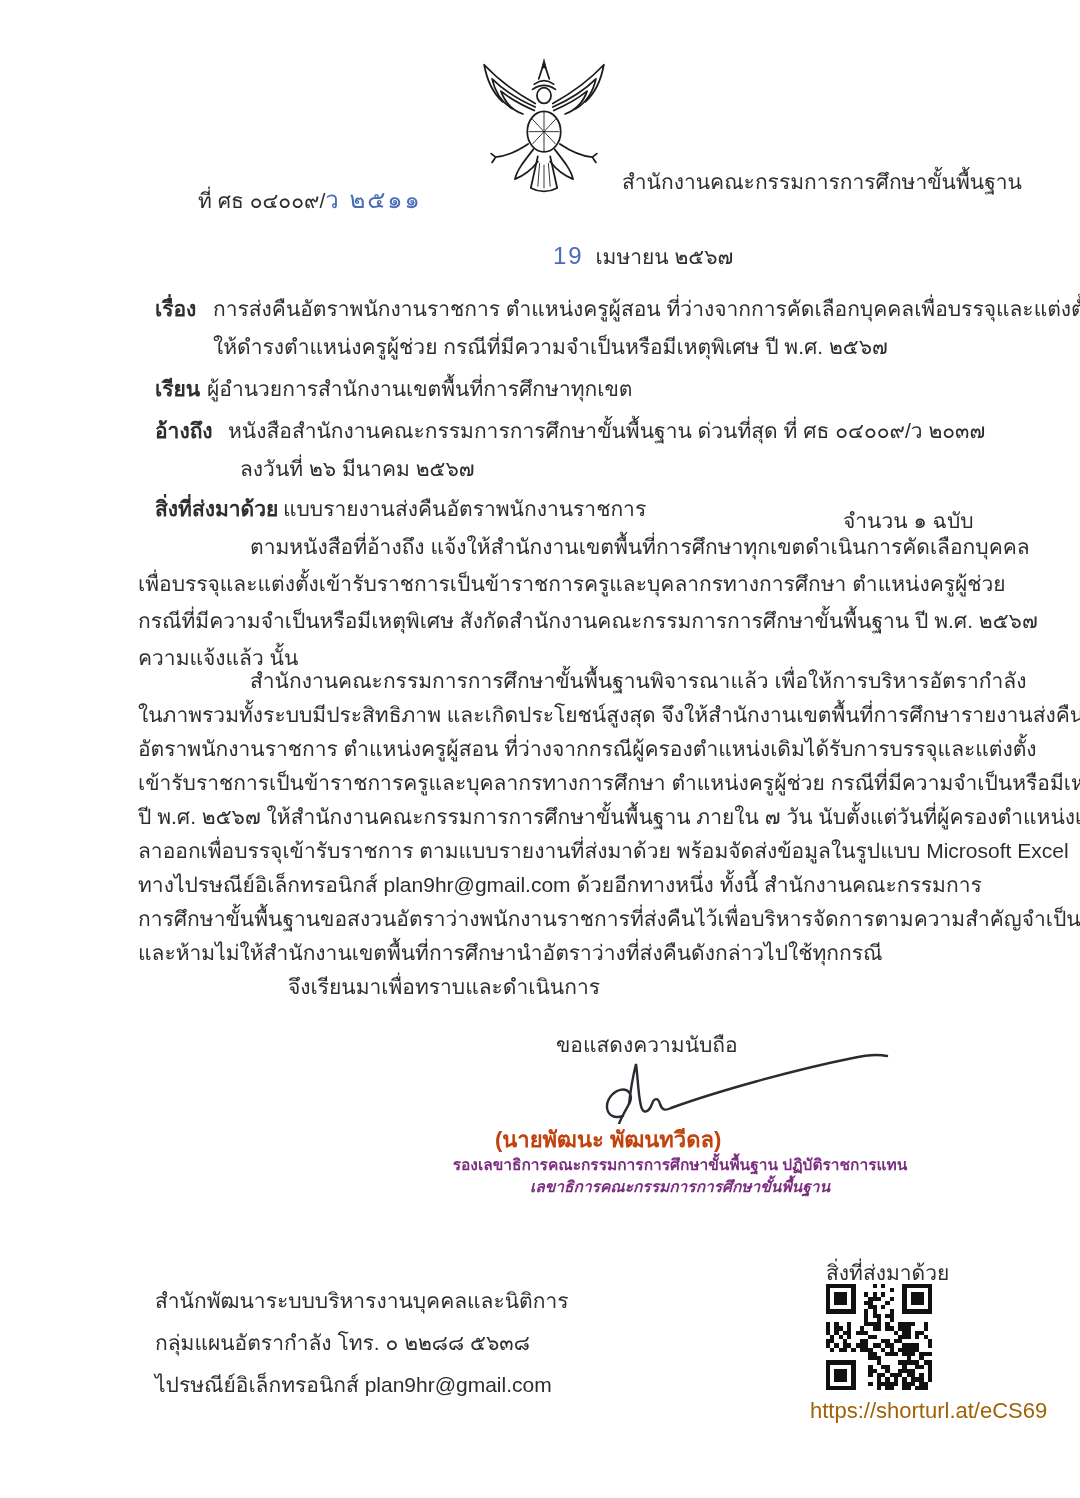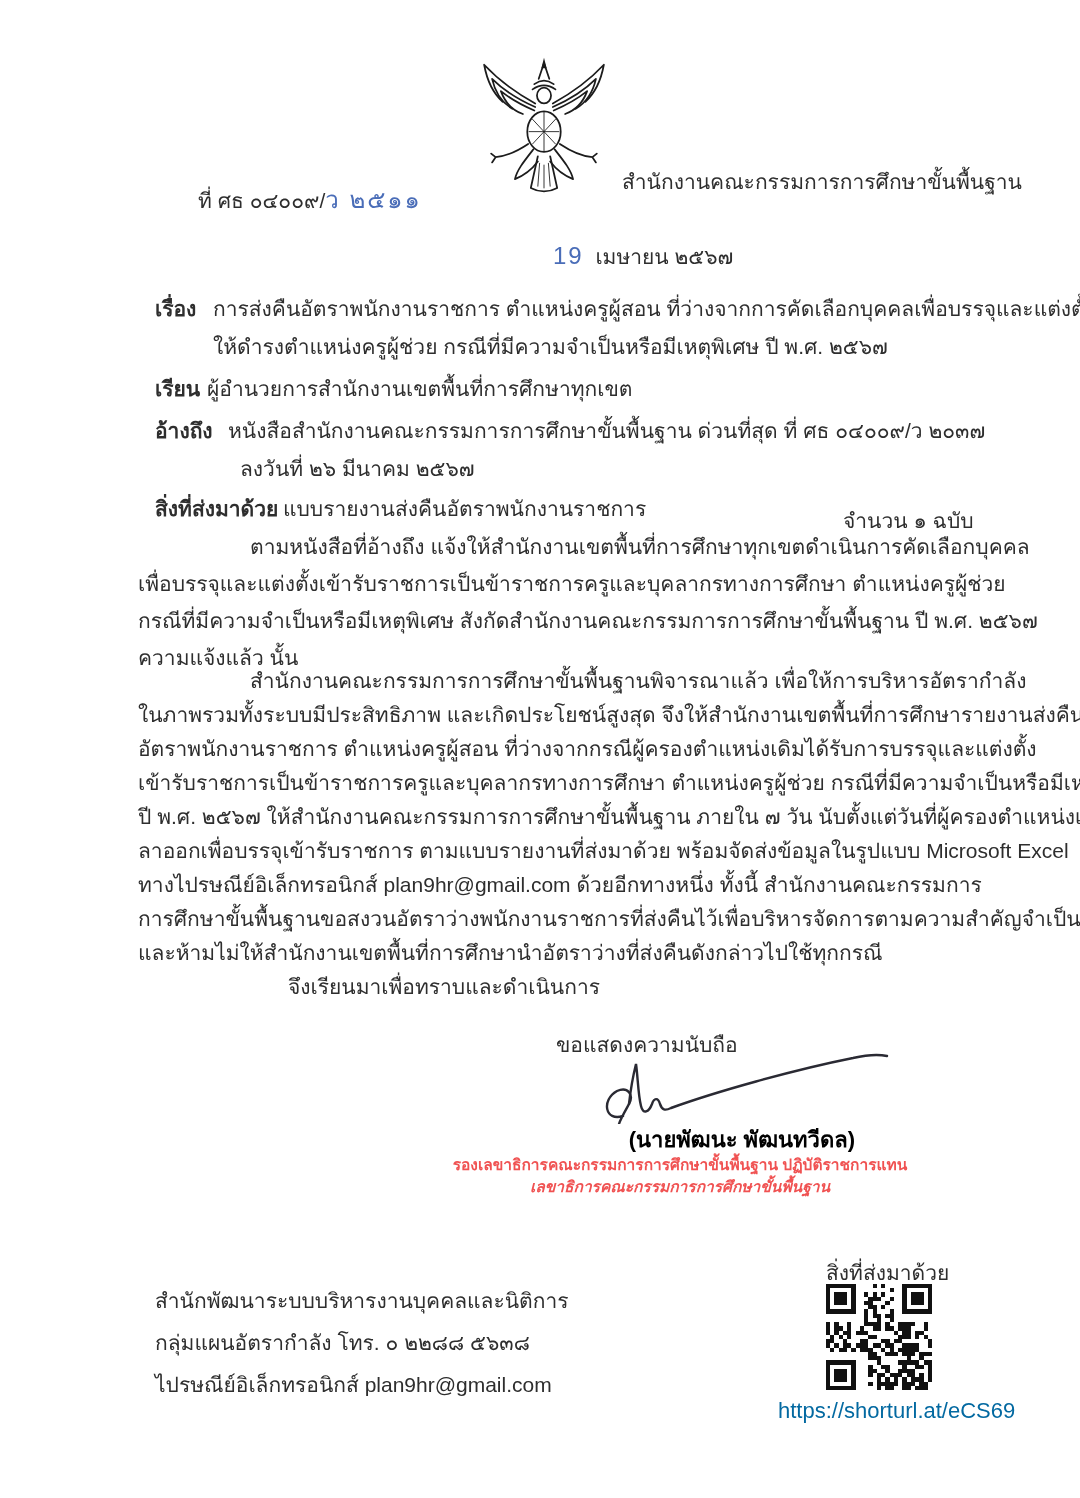--- a/index.html
+++ b/index.html
@@ -11,25 +11,25 @@
   }
   .abs{position:absolute;white-space:nowrap;}
   .hand{color:#4a6db8;font-size:24px;letter-spacing:2px;}
   .org{line-height:36px;}
   .lbl{font-weight:700;}
   .para{position:absolute;width:840px;line-height:37px;white-space:nowrap;}
   .para .indent{padding-left:112px;}
   .p2{line-height:34px;}
   .u{text-underline-offset:4px;}
   .salute{font-size:21px;}
-  .signer-name{font-weight:700;color:#000000;font-size:22px;text-align:right;width:360px;}
-  .stamp{color:#ef4444;font-size:15.5px;font-weight:600;text-align:center;width:560px;opacity:.92;}
+  .signer-name{font-weight:700;color:#c2410c;font-size:22px;text-align:left;width:360px;}
+  .stamp{color:#701a75;font-size:15.5px;font-weight:600;text-align:center;width:560px;opacity:.92;}
   .footer{line-height:42px;}
   .qr-caption{font-size:21px;}
-  .qr-url{font-size:22px;color:#0369a1;}
+  .qr-url{font-size:22px;color:#a16207;margin-left:32px;}
   .emblem svg{display:block;}
   .sig svg{display:block;}
 </style>
 </head>
 <body>
 
 <div class="page">
 
   <div class="abs emblem" style="left:478px;top:50px;">
     <svg viewBox="0 0 150 170" width="132" height="158">

